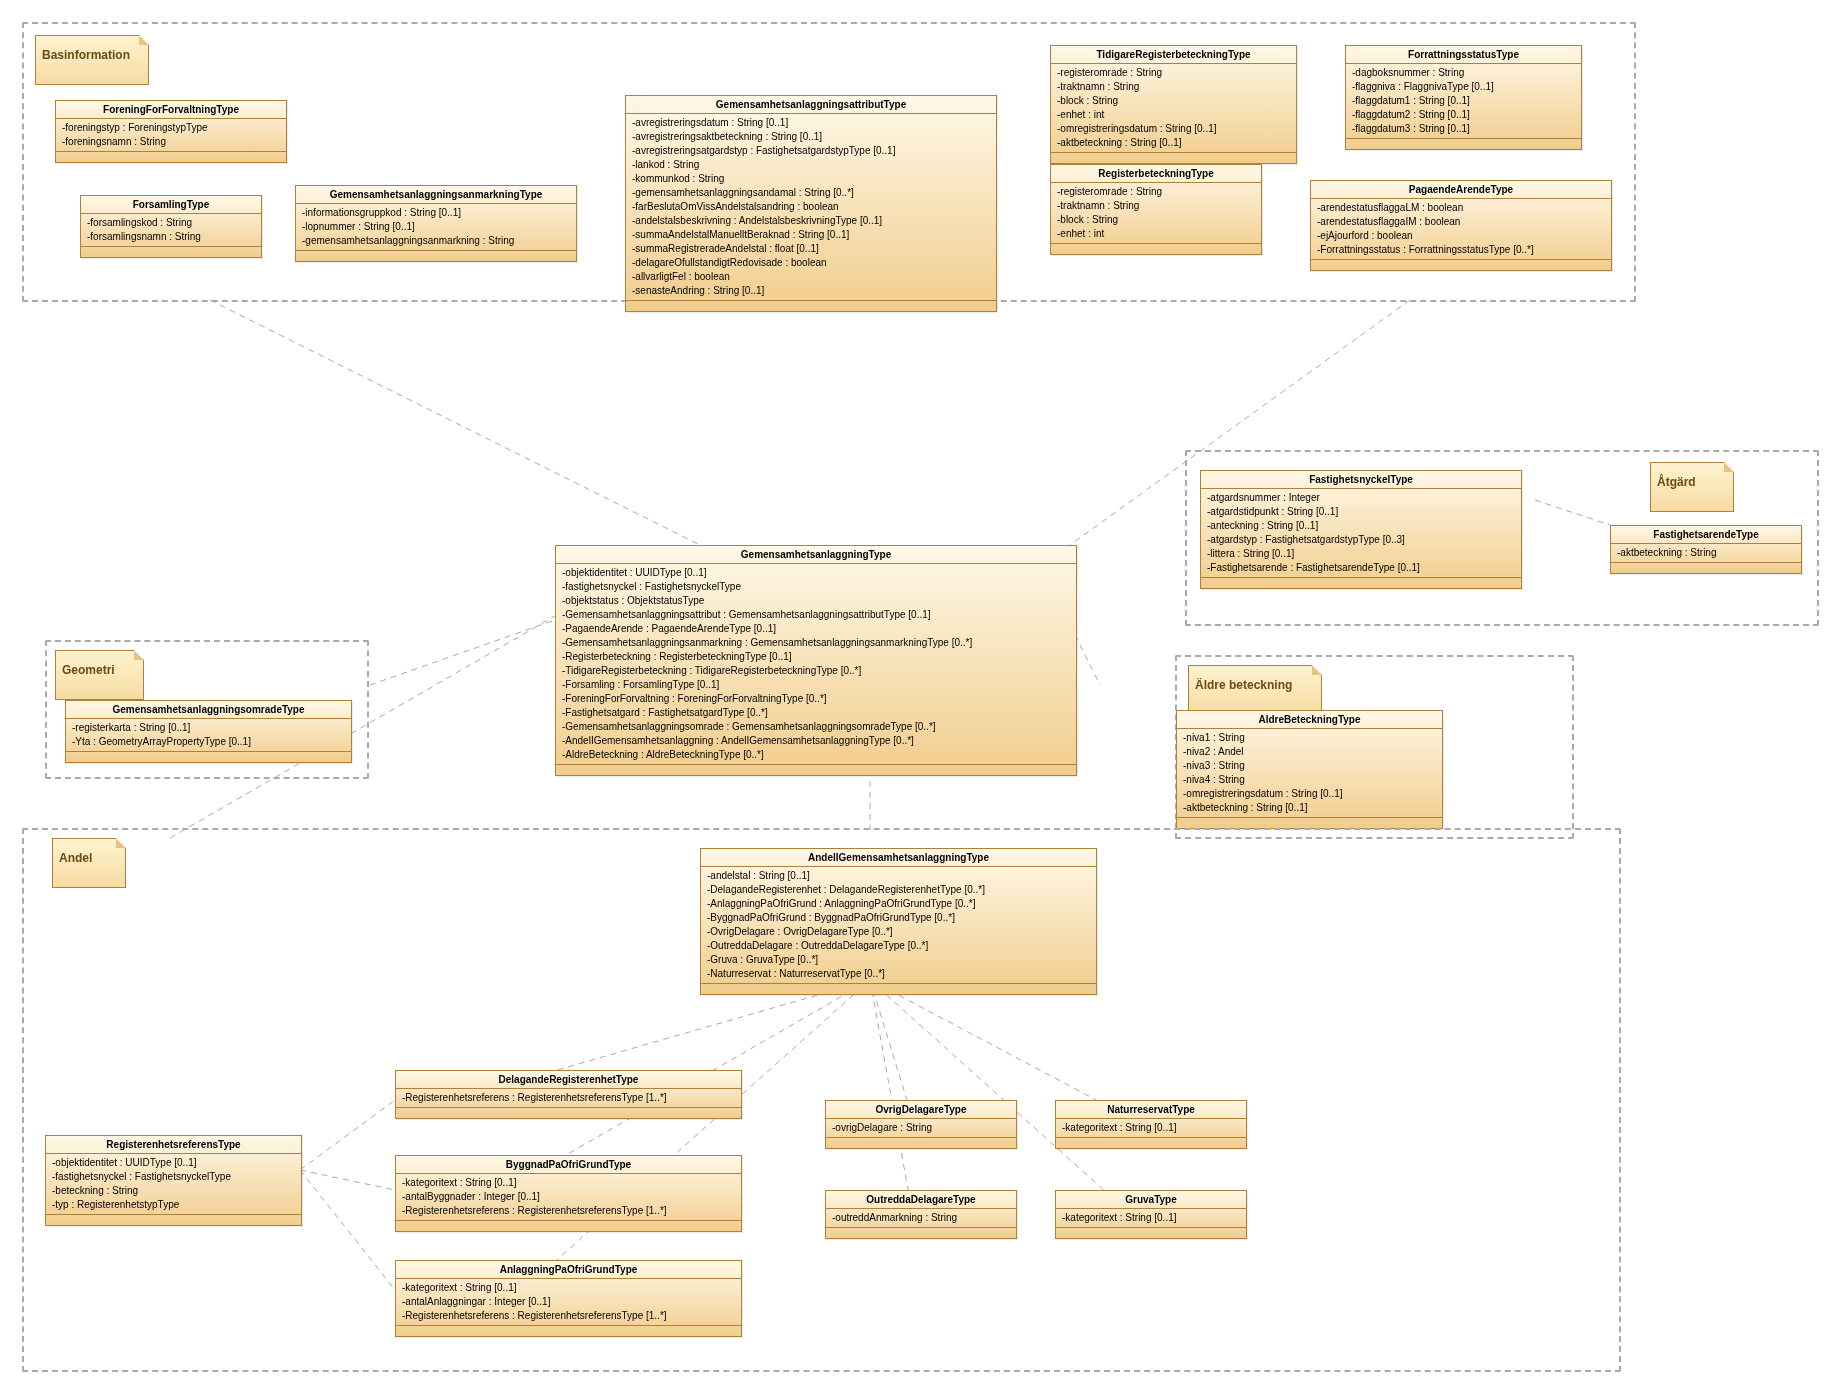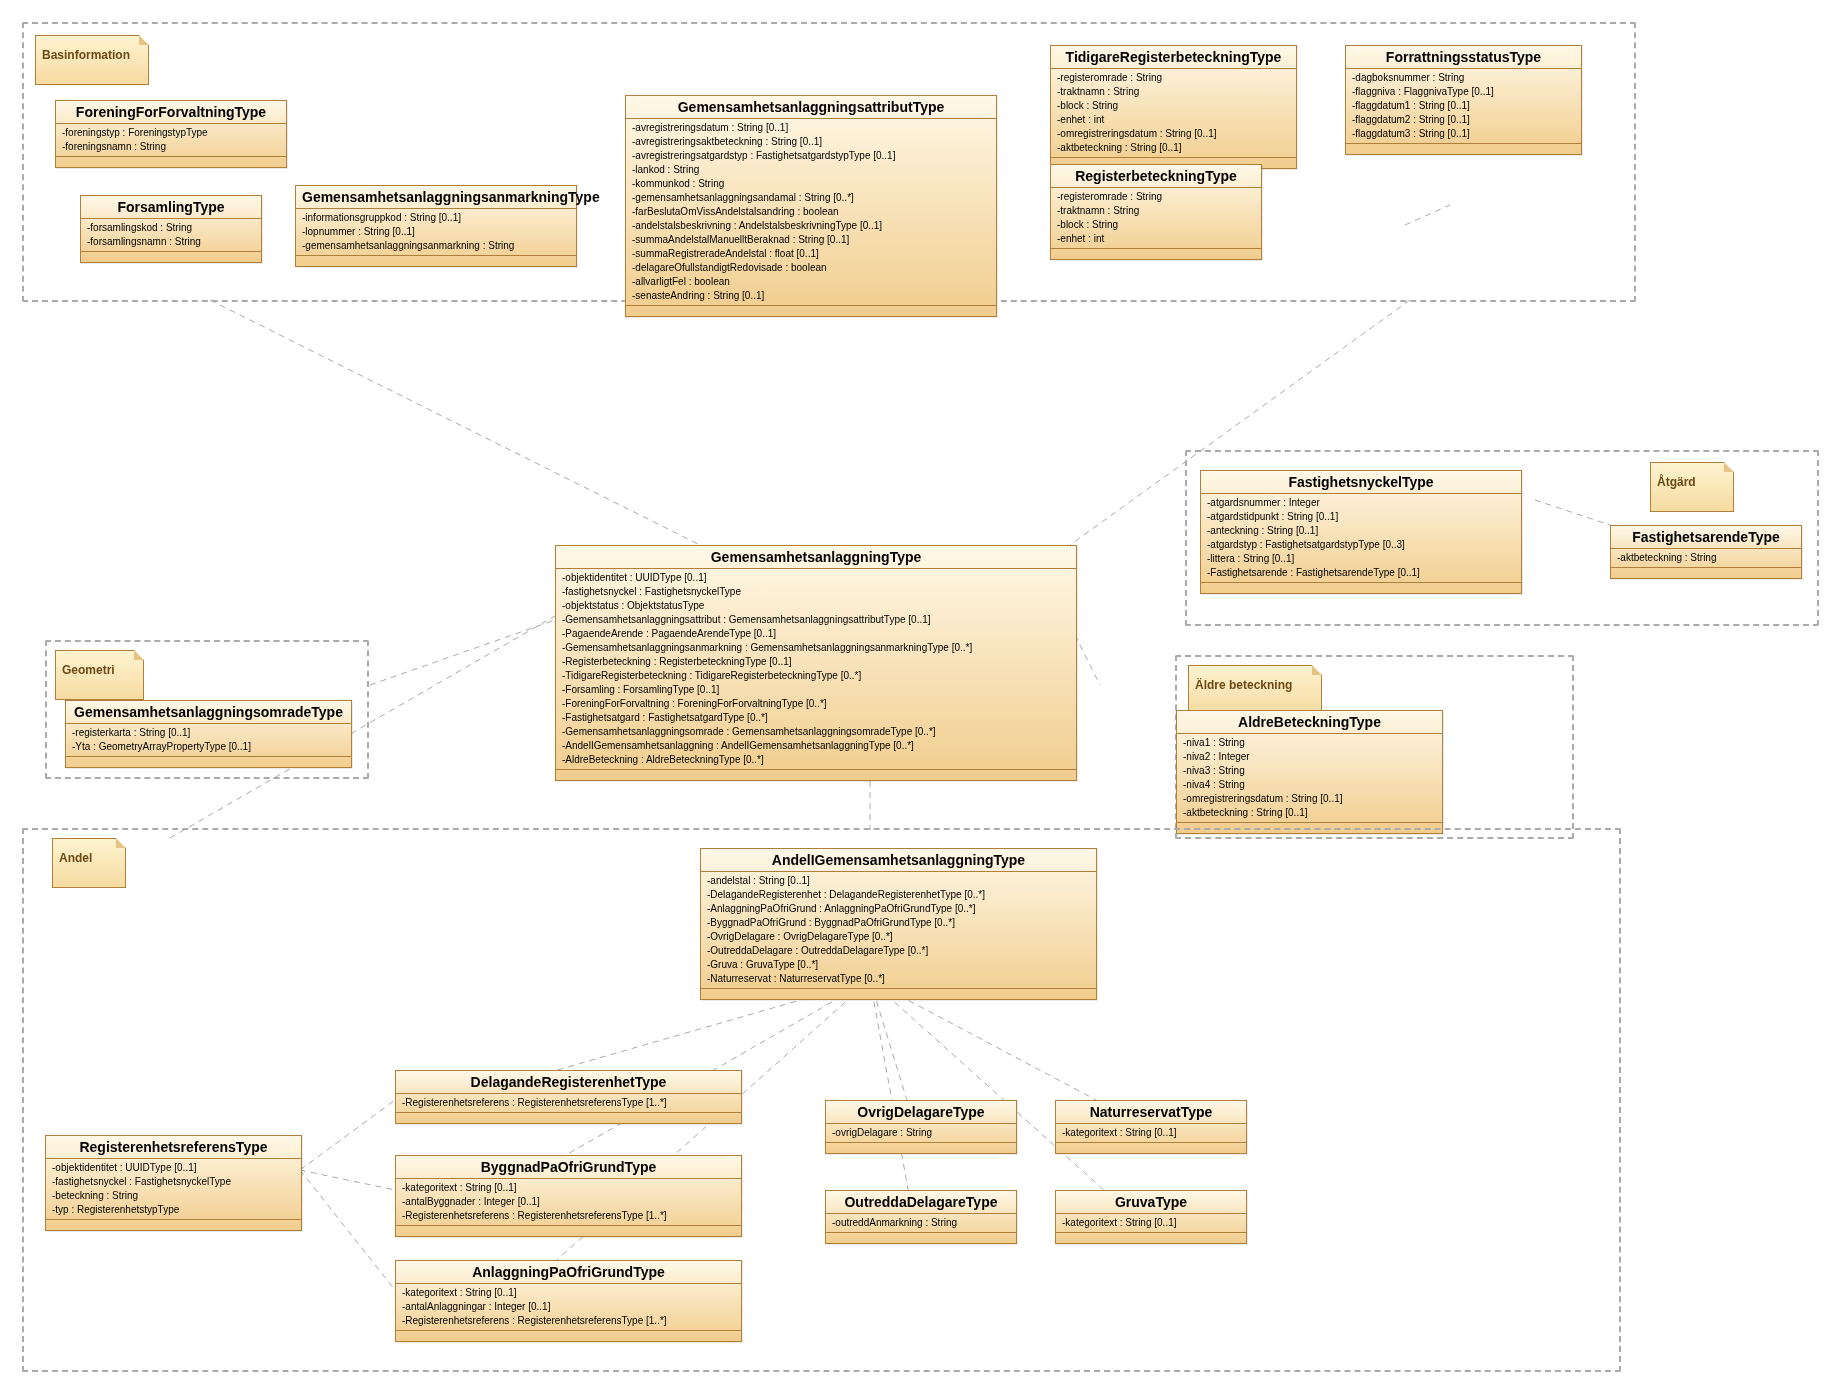--- a/index.html
+++ b/index.html
@@ -2,21 +2,21 @@
 <html><head>
 <meta charset="utf-8">
 <style>
   body{margin:0;font-family:Arial,Helvetica,sans-serif;font-size:11px;background:#fff;color:#000}
   .canvas{position:relative;width:1840px;height:1385px}
   .group{position:absolute;border:2px dashed #aaa;border-radius:2px}
   .note{position:absolute;width:100px;height:24px;background:linear-gradient(#fdf3d0,#f7dba1);border:1px solid #b07f3a;padding:12px 6px;font-size:12px;font-weight:bold;color:#6b4a15}
   .note::after{content:"";position:absolute;top:-1px;right:-1px;width:0;height:0;border-left:10px solid transparent;border-top:10px solid #fff}
   .note::before{content:"";position:absolute;top:-1px;right:-1px;width:0;height:0;border-left:10px solid #e6c382;border-top:10px solid transparent}
   .class{position:absolute;border:1px solid #b07f3a;background:linear-gradient(#fff8e7,#f1cd8d);box-shadow:1px 1px 0 rgba(0,0,0,.08)}
-  .class .title{text-align:center;font-weight:bold;padding:3px 6px;border-bottom:1px solid #b07f3a;font-size:14px}
+  .class .title{text-align:center;font-weight:bold;padding:3px 6px;border-bottom:1px solid #b07f3a;font-size:10px}
   .class .attrs{padding:2px 6px;border-bottom:1px solid #b07f3a;min-height:6px}
   .class .attrs:last-child{border-bottom:none}
   .attr{font-size:10px;line-height:14px;white-space:nowrap}
   svg.lines{position:absolute;top:0;left:0;width:1840px;height:1385px;pointer-events:none}
 </style>
 </head>
 <body>
 
 <div class="canvas">
 
@@ -123,20 +123,30 @@
   <div class="title">RegisterbeteckningType</div>
   <div class="attrs">
         <div class="attr">-registeromrade : String</div>
         <div class="attr">-traktnamn : String</div>
         <div class="attr">-block : String</div>
         <div class="attr">-enhet : int</div>
       </div>
   <div class="attrs"></div>
 </div>
 
+<div class="class" style="left:1310px;top:180px;width:300px">
+  <div class="title">PagaendeArendeType</div>
+  <div class="attrs">
+        <div class="attr">-arendestatusflaggaLM : boolean</div>
+        <div class="attr">-arendestatusflaggaIM : boolean</div>
+        <div class="attr">-ejAjourford : boolean</div>
+        <div class="attr">-Forrattningsstatus : ForrattningsstatusType [0..*]</div>
+      </div>
+  <div class="attrs"></div>
+</div>
 
 <div class="group" style="left:1185px;top:450px;width:630px;height:172px"></div>
 <div class="note" style="left:1650px;top:462px;width:70px"><span>Åtgärd</span></div>
 
 <div class="class" style="left:1200px;top:470px;width:320px">
   <div class="title">FastighetsnyckelType</div>
   <div class="attrs">
         <div class="attr">-atgardsnummer : Integer</div>
         <div class="attr">-atgardstidpunkt : String [0..1]</div>
         <div class="attr">-anteckning : String [0..1]</div>
@@ -188,21 +198,21 @@
   <div class="attrs"></div>
 </div>
 
 <div class="group" style="left:1175px;top:655px;width:395px;height:180px"></div>
 <div class="note" style="left:1188px;top:665px;width:120px"><span>Äldre beteckning</span></div>
 
 <div class="class" style="left:1176px;top:710px;width:265px">
   <div class="title">AldreBeteckningType</div>
   <div class="attrs">
         <div class="attr">-niva1 : String</div>
-        <div class="attr">-niva2 : Integer</div>
+        <div class="attr">-niva2 : Andel</div>
         <div class="attr">-niva3 : String</div>
         <div class="attr">-niva4 : String</div>
         <div class="attr">-omregistreringsdatum : String [0..1]</div>
         <div class="attr">-aktbeteckning : String [0..1]</div>
       </div>
   <div class="attrs"></div>
 </div>
 
 <div class="group" style="left:22px;top:828px;width:1595px;height:540px"></div>
 <div class="note" style="left:52px;top:838px;width:60px"><span>Andel</span></div>

